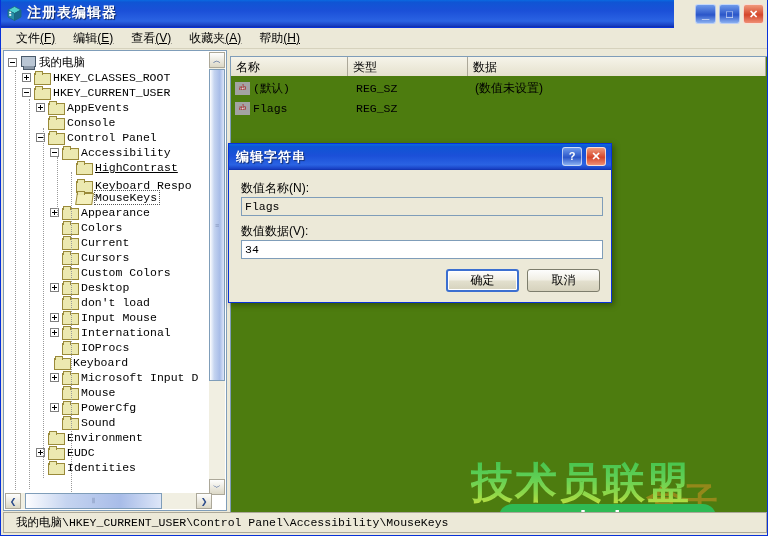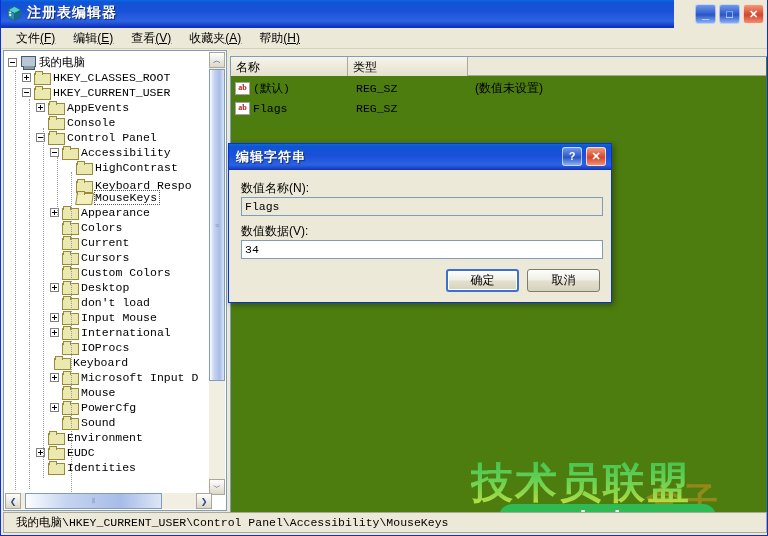--- a/index.html
+++ b/index.html
@@ -221,23 +221,23 @@
     position: absolute; left: 0;
     width: 535px; height: 18px;
     display: flex; align-items: center;
     font-size: 12px; color: #000;
   }
   .ab-icon {
     position: relative;
     width: 15px; height: 13px;
     margin: 0 3px 0 4px;
     background: #fff;
-    border: 1px solid #a3a3a3;
+    border: 6px solid #a3a3a3;
     flex: 0 0 auto;
-    font-size: 8px; font-weight: bold; color: #b02020;
+    font-size: 8px; font-weight: normal; color: #b02020;
     display: flex; align-items: center; justify-content: center;
     line-height: 1;
     font-family: "Liberation Serif", serif;
   }
   .cell-name { width: 95px; font-family: "Liberation Mono", monospace; font-size: 11.5px; white-space: nowrap; }
   .cell-type { position: absolute; left: 125px; font-family: "Liberation Mono", monospace; font-size: 11.5px; }
   .cell-data { position: absolute; left: 244px; font-size: 12px; }
 
   
   #dialog {
@@ -429,21 +429,21 @@
         <div class="tree-row" style="top: 79px; left: 32px;">
           <span class="expander"></span>
           <span class="folder"></span>
           <span class="tree-label">Control Panel</span>
         </div>
         <div class="tree-row" style="top: 94px; left: 46px;">
           <span class="expander"></span>
           <span class="folder"></span>
           <span class="tree-label">Accessibility</span>
         </div>
-        <div class="tree-row" style="top: 109px; left: 60px;">
+        <div class="tree-row" style="top: 109px; left: 60px; text-decoration: underline;">
           <span class="expander-spacer"></span>
           <span class="folder"></span>
           <span class="tree-label">HighContrast</span>
         </div>
         <div class="tree-row" style="top: 127px; left: 60px;">
           <span class="expander-spacer"></span>
           <span class="folder"></span>
           <span class="tree-label">Keyboard Respo</span>
         </div>
         <div class="tree-row selected" style="top: 139px; left: 60px;">
@@ -570,20 +570,21 @@
       <div class="sb-arrow" style="right:0;top:0;">
         <span>❯</span>
       </div>
     </div>
   </div>
 
   <div id="list-pane">
     <div id="list-header">
         <div class="col-head" style="width: 117px;">名称</div>
         <div class="col-head" style="width: 120px;">类型</div>
+        <div class="col-head" style="width: 298px;">数据</div>
       </div>
     <div id="list-body">
         <div class="list-row" style="top: 22px;">
           <span class="ab-icon">ab</span>
           <span class="cell-name">(默认)</span>
           <span class="cell-type">REG_SZ</span>
           <span class="cell-data">(数值未设置)</span>
         </div>
         <div class="list-row" style="top: 42px;">
           <span class="ab-icon">ab</span>

